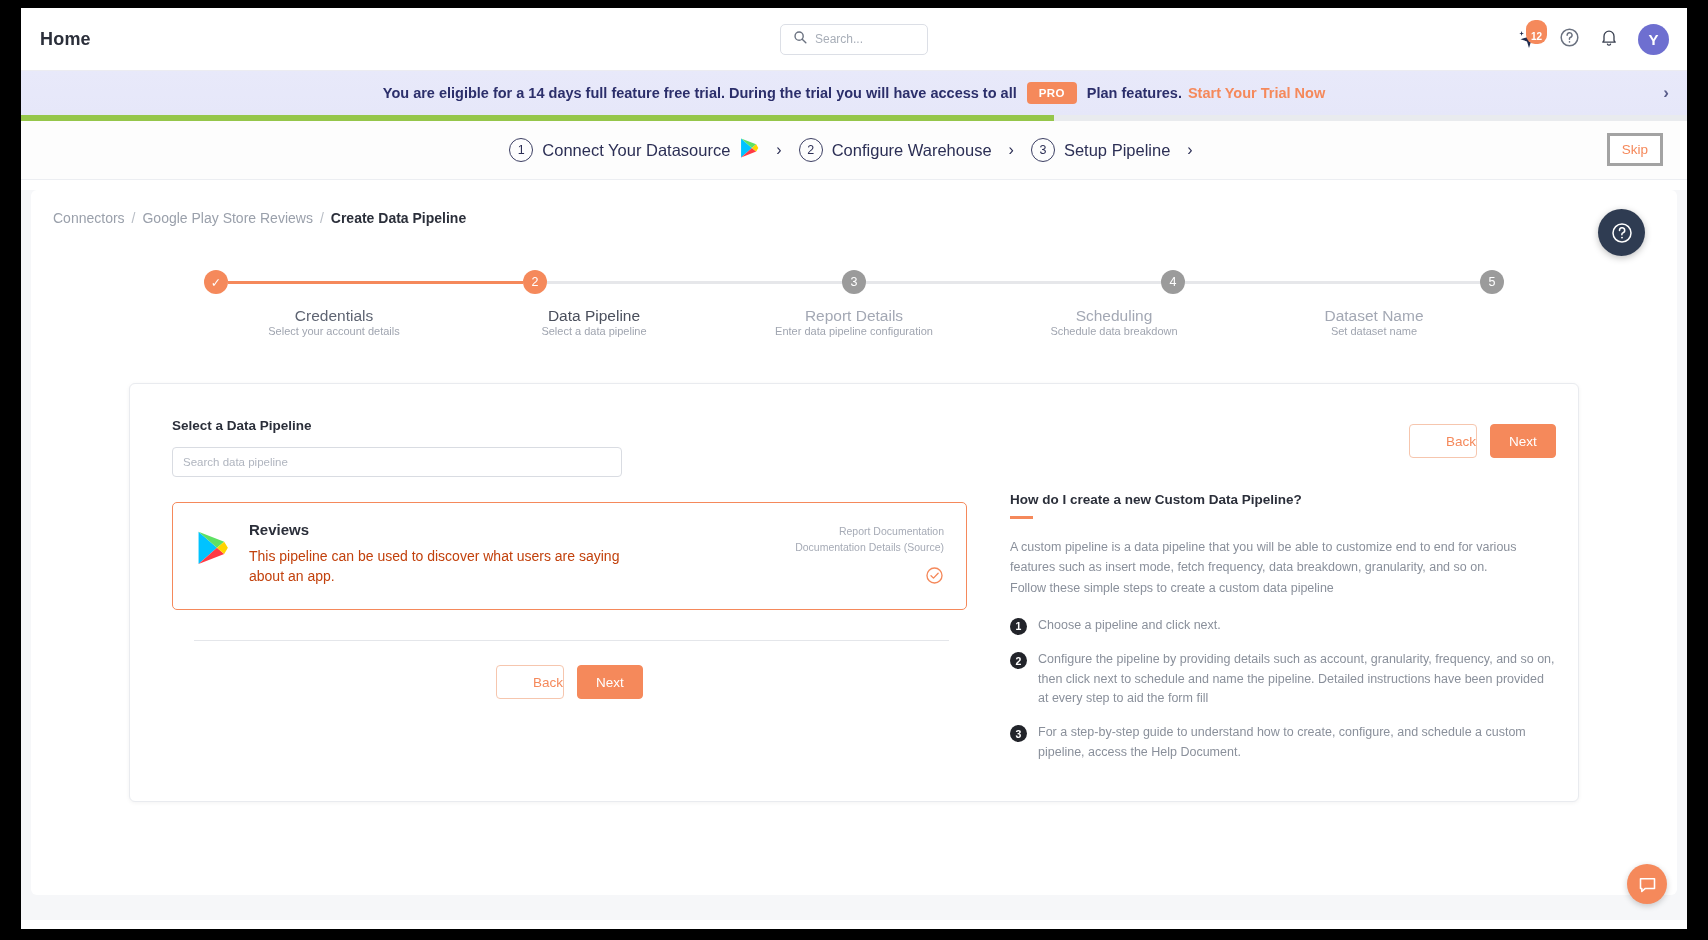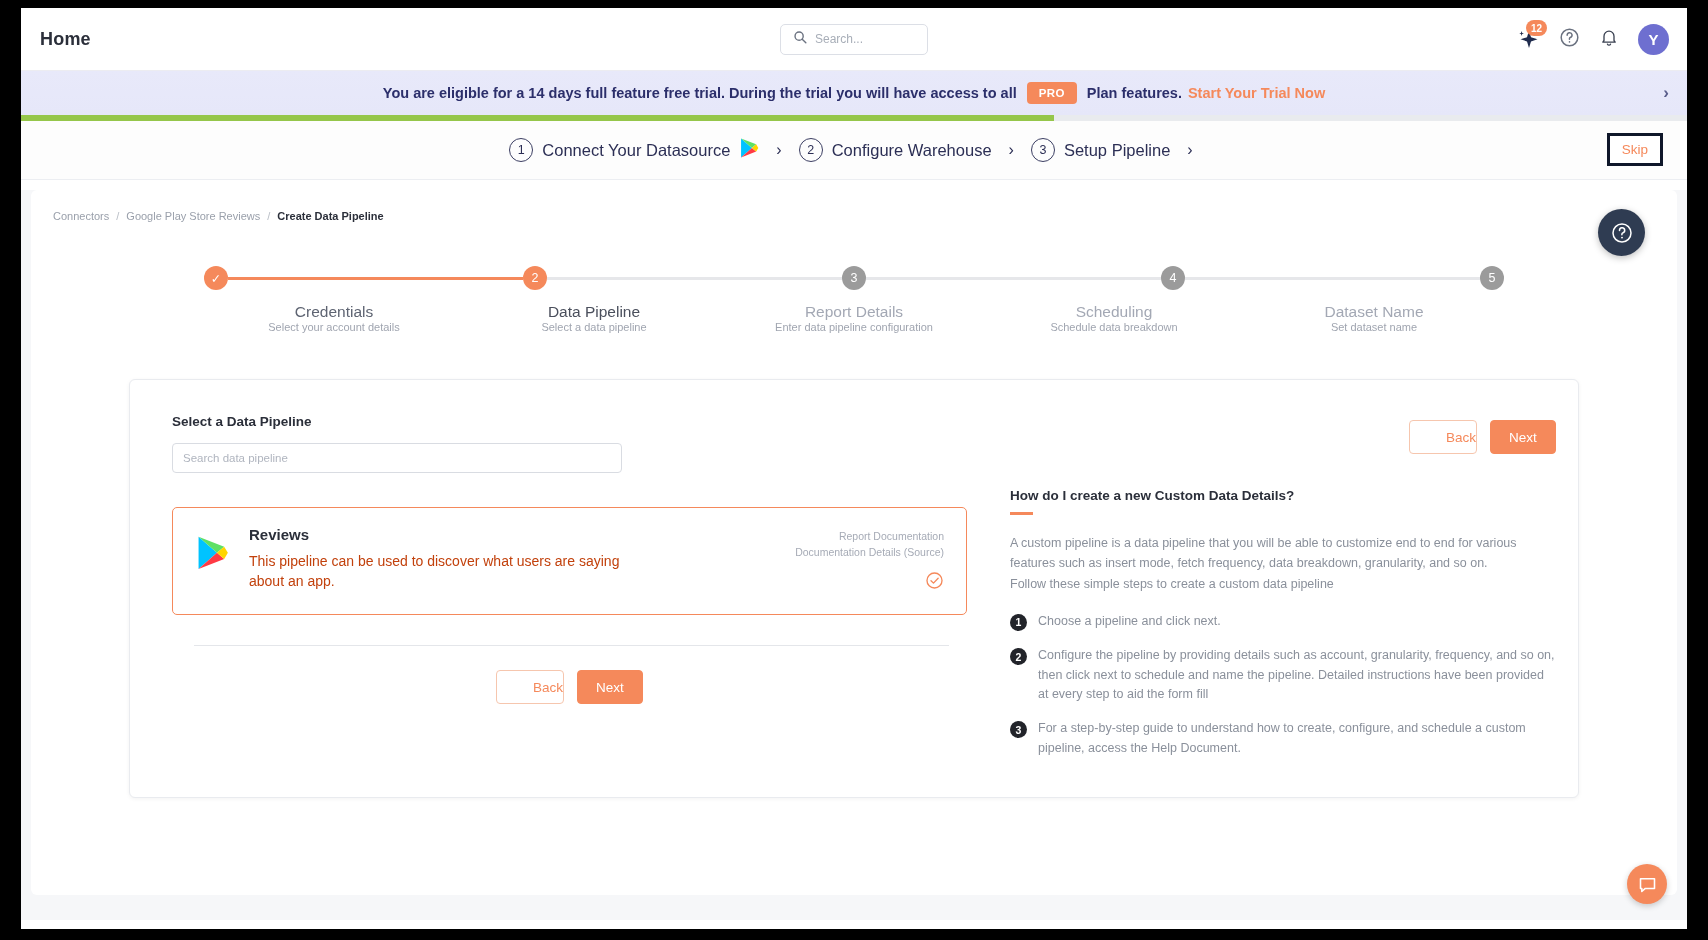--- a/index.html
+++ b/index.html
@@ -48,21 +48,21 @@
   .search-input::placeholder { color: #a8aeb8; }
   .top-right {
     position: absolute; right: 18px;
     display: flex; align-items: center; gap: 19px;
   }
   .spark-wrap { position: relative; width: 24px; height: 24px; }
   .spark-badge {
     position: absolute; top: -7px; left: 10px;
     background: #f5895b; color: #fff;
     font-size: 10px; font-weight: bold;
-    border-radius: 9px; padding: 3px 5px 2px;
+    border-radius: 9px; padding: 11px 5px 2px;
     line-height: 1.1;
   }
   .avatar {
     width: 31px; height: 31px; border-radius: 50%;
     background: #6e6fd0; color: #fff;
     display: flex; align-items: center; justify-content: center;
     font-size: 15px; font-weight: bold;
   }
 
   
@@ -105,42 +105,42 @@
     width: 24px; height: 24px; border-radius: 50%;
     border: 1px solid #3c3f63; color: #2c2f55;
     display: flex; align-items: center; justify-content: center;
     font-size: 12.5px;
   }
   .wz-label { font-size: 16.5px; color: #2c2f55; }
   .wz-sep { color: #2c2f55; font-size: 16px; margin: 0 6px; }
   .skip-btn {
     position: absolute; right: 24px; top: 12px;
     width: 56px; height: 33px;
-    border: 3px solid #0f172a; background: #fff;
+    border: 3px solid #a3a3a3; background: #fff;
     display: flex; align-items: center; justify-content: center;
     font-size: 13.5px; color: #f5895b; cursor: pointer;
   }
 
   
   .content {
     position: relative;
     background: #f6f7f9;
     height: 730px;
     padding: 0;
   }
   .content-card {
     position: relative;
     margin: 10px 10px 0 10px;
     background: #ffffff;
     border-radius: 6px;
     height: 705px;
   }
   .breadcrumb {
     padding: 20px 0 0 22px;
-    font-size: 11px; color: #9aa0ab;
+    font-size: 14px; color: #9aa0ab;
     display: flex; gap: 7px; align-items: center;
   }
   .breadcrumb .bc-link { color: #9aa0ab; cursor: pointer; }
   .breadcrumb .bc-cur { color: #2b2f3a; font-weight: bold; }
   .breadcrumb .bc-sl { color: #b9bec6; }
 
   .help-fab {
     position: absolute; right: 32px; top: 19px;
     width: 47px; height: 47px; border-radius: 50%;
     background: #2f3c52;
@@ -194,21 +194,21 @@
     margin-top: 14px;
     width: 450px; height: 30px;
     border: 1px solid #d9dce2; border-radius: 4px;
     padding: 0 10px; outline: none;
     font-family: "Liberation Sans", sans-serif;
     font-size: 11.5px; color: #7d838f; background:#fff;
   }
   .pipe-search::placeholder { color: #b0b5bf; }
 
   .pipe-card {
-    margin-top: 34px;
+    margin-top: 25px;
     width: 795px; min-height: 108px;
     border: 1.5px solid #f5895b; border-radius: 5px;
     display: flex; padding: 18px 20px 18px 22px;
     position: relative; background: #fff; cursor: pointer;
   }
   .pipe-icon { width: 46px; flex: 0 0 auto; padding-top: 8px; }
   .pipe-body { flex: 1; padding-left: 8px; }
   .pipe-name { font-size: 15px; font-weight: bold; color: #2b2f3a; }
   .pipe-desc {
     font-size: 14px; color: #c2410c; margin-top: 8px;
@@ -453,21 +453,21 @@
             <div class="btn btn-next">Next</div>
           </div>
         </div>
 
         <div class="panel-right">
           <div class="btn-row-top">
             <div class="btn btn-back">Back</div>
             <div class="btn btn-next">Next</div>
           </div>
 
-          <div class="help-h">How do I create a new Custom Data Details?</div>
+          <div class="help-h">How do I create a new Custom Data Pipeline?</div>
           <div class="help-rule"></div>
           <div class="help-p">A custom pipeline is a data pipeline that you will be able to customize end to end for various features such as insert mode, fetch frequency, data breakdown, granularity, and so on.</div>
           <div class="help-p">Follow these simple steps to create a custom data pipeline</div>
 
           <div class="help-list">
             <div class="help-li">
               <span class="help-bullet">1</span>
               <span class="help-li-text">Choose a pipeline and click next.</span>
             </div>
             <div class="help-li">

